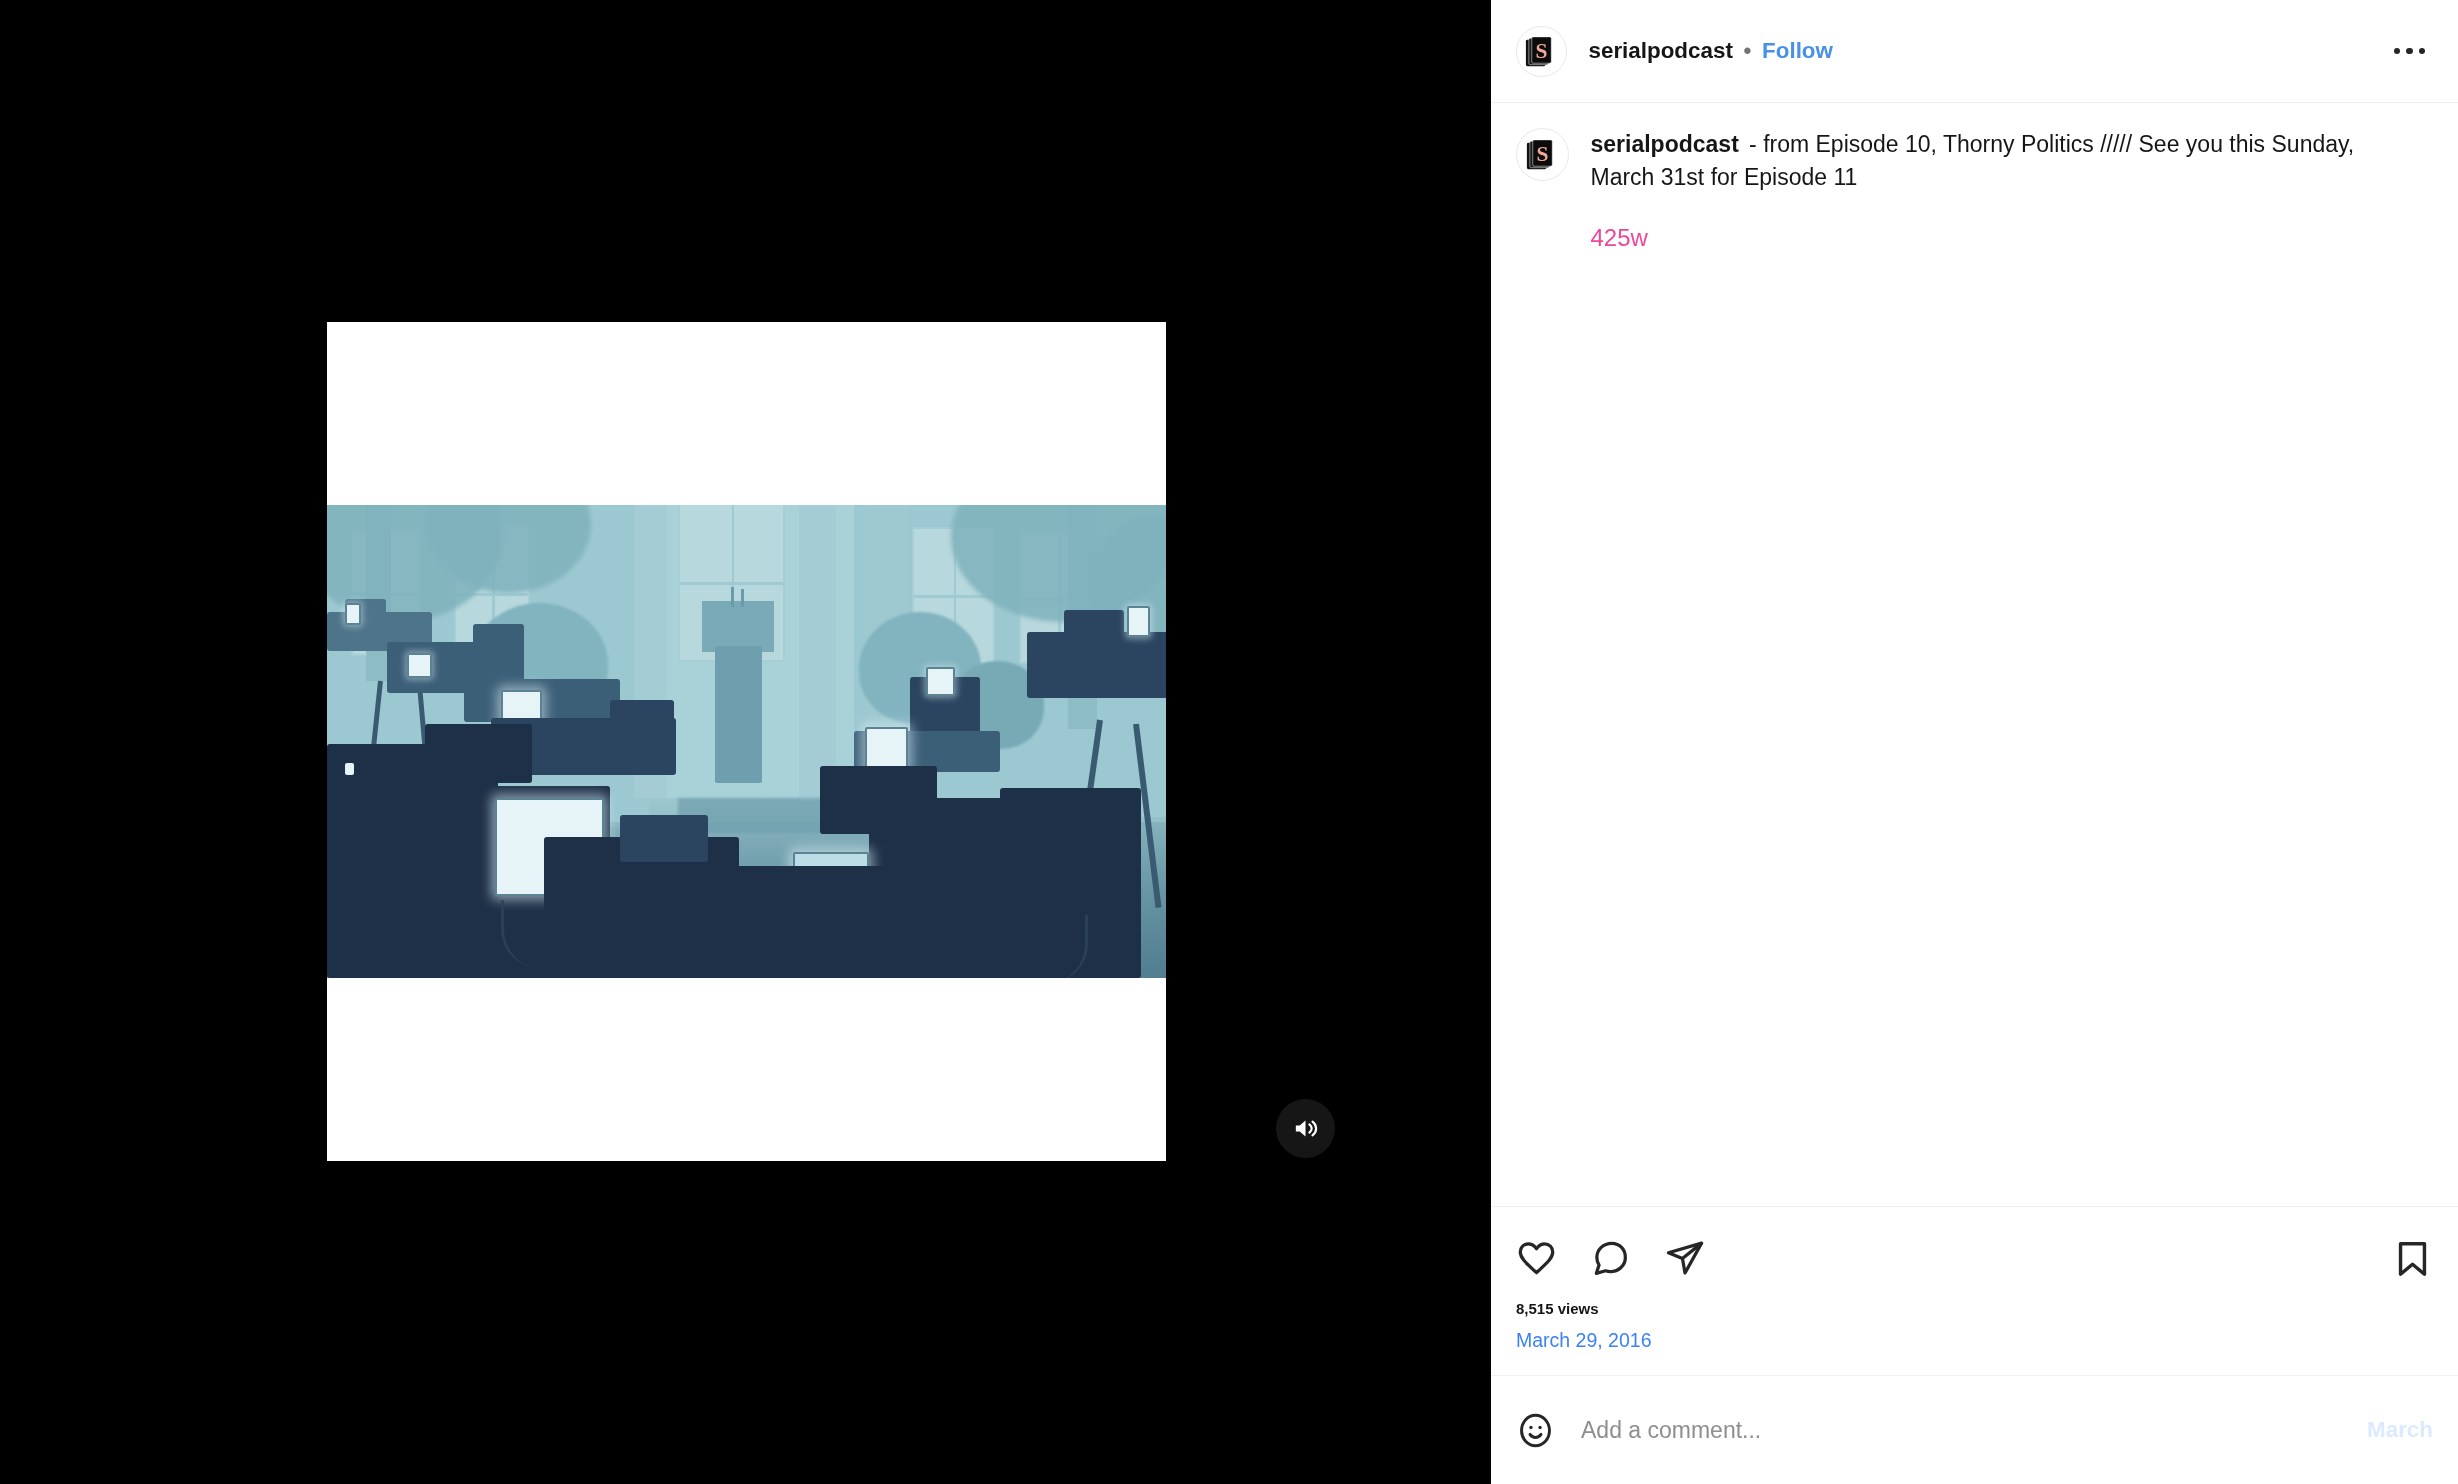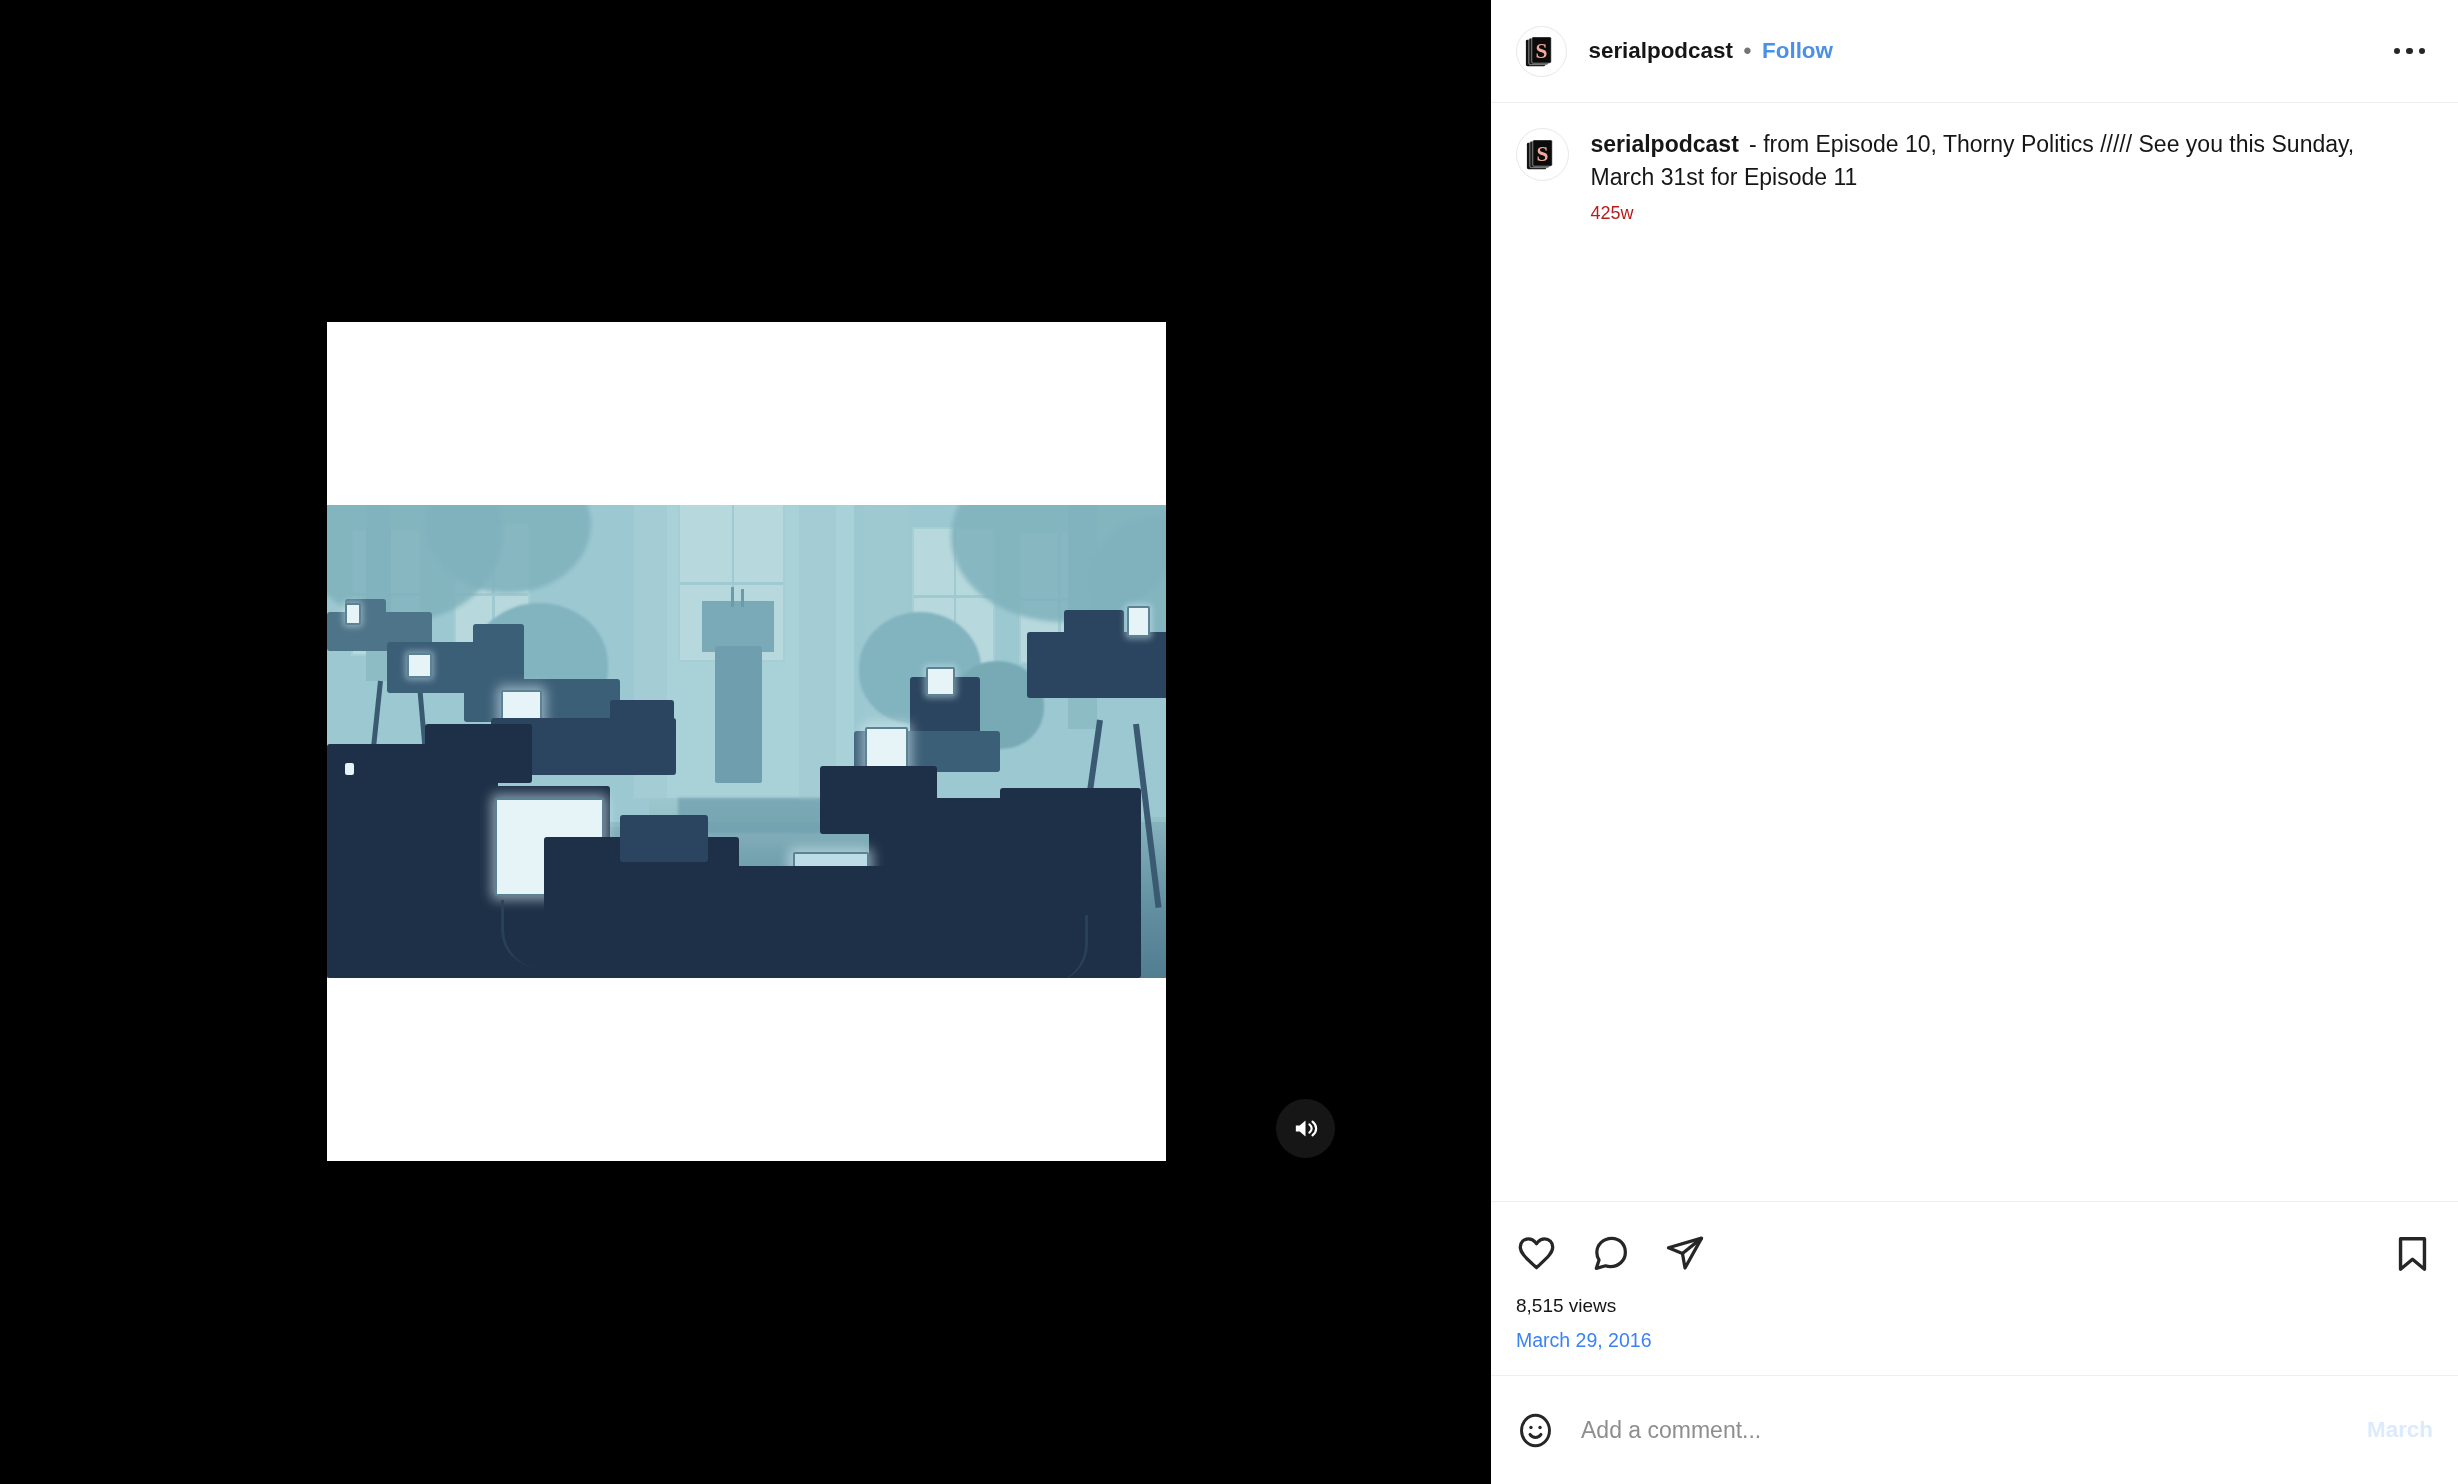--- a/index.html
+++ b/index.html
@@ -210,38 +210,38 @@
   }
   .caption-body {
     margin-left:21.5px;
     font-size:23px;
     line-height:1.44;
     color:#161616;
     max-width:790px;
   }
   .caption-body .uname { font-weight:600; margin-right:3.9px; }
   .ts {
-    margin-top:7px;
-    font-size:18px;
-    color:#b91c1c;
+    margin-top:27px;
+    font-size:24px;
+    color:#ec4899;
   }
 
   .actions {
     border-top:1px solid #efefef;
     padding:21.5px 25px 0 25px;
     flex:0 0 auto;
   }
   .action-icons {
     display:flex; align-items:center;
     height:60px;
   }
   .ai { cursor:pointer; margin-right:33px; display:flex; align-items:center; }
   .ai.save { margin-right:0; margin-left:auto; }
   .views {
-    font-size:19px; font-weight:400; color:#161616;
+    font-size:15px; font-weight:700; color:#161616;
     margin-top:11.7px;
   }
   .date {
     font-size:19.5px; color:#3b82f6;
     margin-top:11.7px; padding-bottom:23.4px;
   }
   .comment-bar {
     border-top:1px solid #efefef;
     display:flex; align-items:center;
     height:109px;

